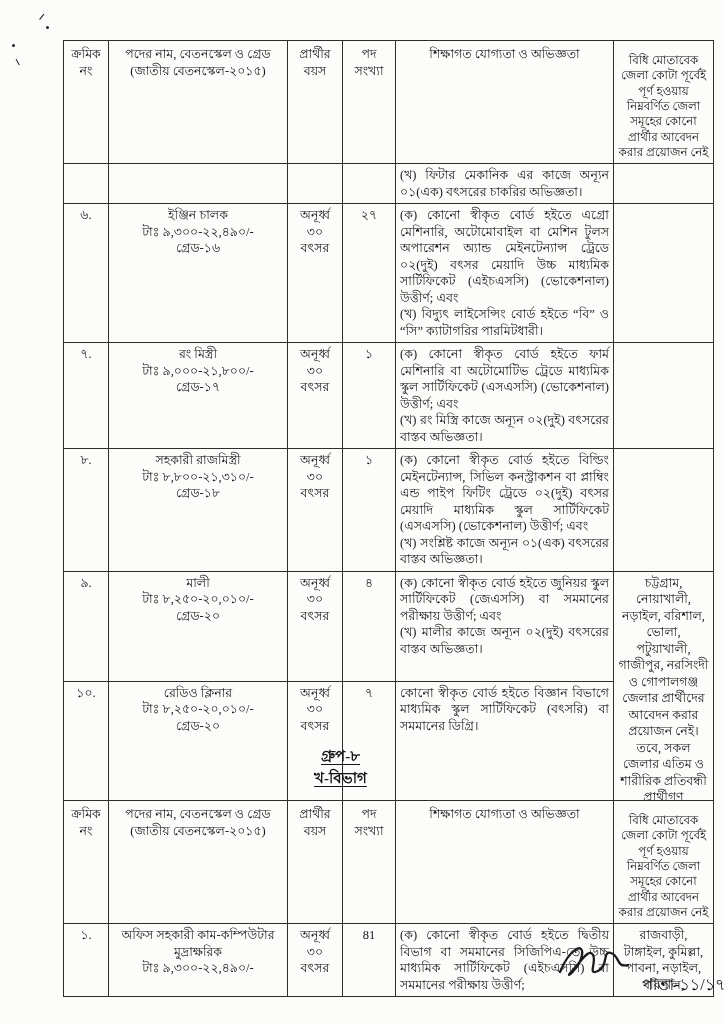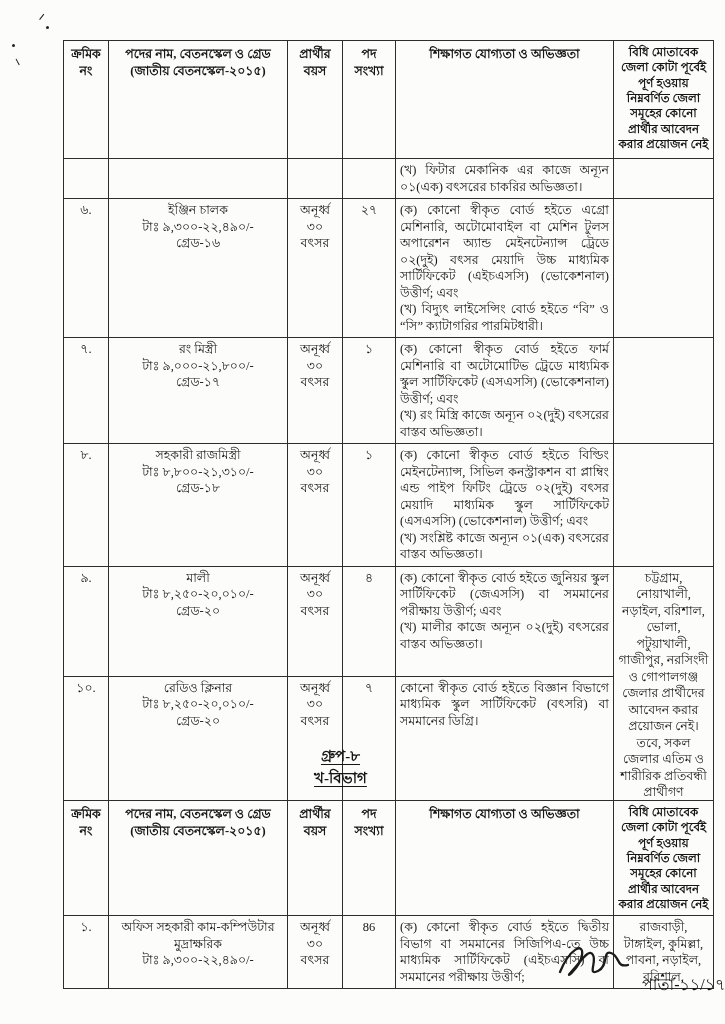--- a/index.html
+++ b/index.html
@@ -16,32 +16,32 @@
   td, th {
     border:1.6px solid #2d2d2b;
     vertical-align:top;
     overflow:hidden;
     font-size:12.5px;
     line-height:1.32;
     padding:3px 4px;
     word-break:break-word;
     text-align:center;
   }
-  th { font-weight:bold; text-align:center; padding-top:5px; }
+  th { font-weight:normal; text-align:center; padding-top:5px; }
 
   .t1 { left:63px; top:40px;  width:650px; }
   .t2 { left:63px; top:800px; width:650px; }
 
   .c-serial { text-align:center; }
   .c-age    { text-align:center;margin-top:29px; }
   .c-count  { text-align:center; }
   .c-post   { white-space:pre-line; }
   .c-qual   { white-space:pre-line; text-align:justify; }
   .c-note   { text-align:center; }
-  .note-head{ font-size:11.8px; line-height:1.3; padding-top:4px; }
+  .note-head{ font-size:11.8px; line-height:1.3; padding-top:12px; }
 
   .t1 .rhead { height:118px; }
   .t1 .r0  { height:30px;  }
   .t1 .r6  { height:108px; }
   .t1 .r7  { height:79px;  }
   .t1 .r8  { height:103px; }
   .t1 .r9  { height:93px;  }
   .t1 .r10 { height:164px; }
   .t2 .rhead { height:106px; }
   .t2 .r1  { height:56px;  }
@@ -181,21 +181,21 @@
       <th class="c-age">প্রার্থীর বয়স</th>
       <th class="c-count">পদ সংখ্যা</th>
       <th class="c-qual" style="text-align:center;">শিক্ষাগত যোগ্যতা ও অভিজ্ঞতা</th>
       <th class="note-head">বিধি মোতাবেক জেলা কোটা পূর্বেই পূর্ণ হওয়ায় নিম্নবর্ণিত জেলা সমূহের কোনো প্রার্থীর আবেদন করার প্রয়োজন নেই</th>
     </tr>
     <tr class="r1">
       <td class="c-serial">১.</td>
       <td class="c-post">অফিস সহকারী কাম-কম্পিউটার মুদ্রাক্ষরিক
 টাঃ ৯,৩০০-২২,৪৯০/-</td>
       <td class="c-age">অনূর্ধ্ব ৩০ বৎসর</td>
-      <td class="c-count">86</td>
+      <td class="c-count">81</td>
       <td class="c-qual">(ক) কোনো স্বীকৃত বোর্ড হইতে দ্বিতীয় বিভাগ বা সমমানের সিজিপিএ-তে উচ্চ মাধ্যমিক সার্টিফিকেট (এইচএসসি) বা সমমানের পরীক্ষায় উত্তীর্ণ;</td>
       <td class="c-note">রাজবাড়ী, টাঙ্গাইল, কুমিল্লা, পাবনা, নড়াইল, বরিশাল,</td>
     </tr>
   </tbody>
     </table>
 
   <div class="signature">
     <svg width="92" height="52" viewBox="0 0 92 52">
       <path d="M4 32 C 14 8, 28 2, 26 15 C 24 28, 6 42, 16 31 C 26 20, 33 8, 37 15 C 41 22, 31 36, 42 31 C 53 26, 46 10, 55 13 C 64 16, 60 28, 72 25" fill="none" stroke="#1b1b1b" stroke-width="2.3" stroke-linecap="round"></path>
     </svg>

